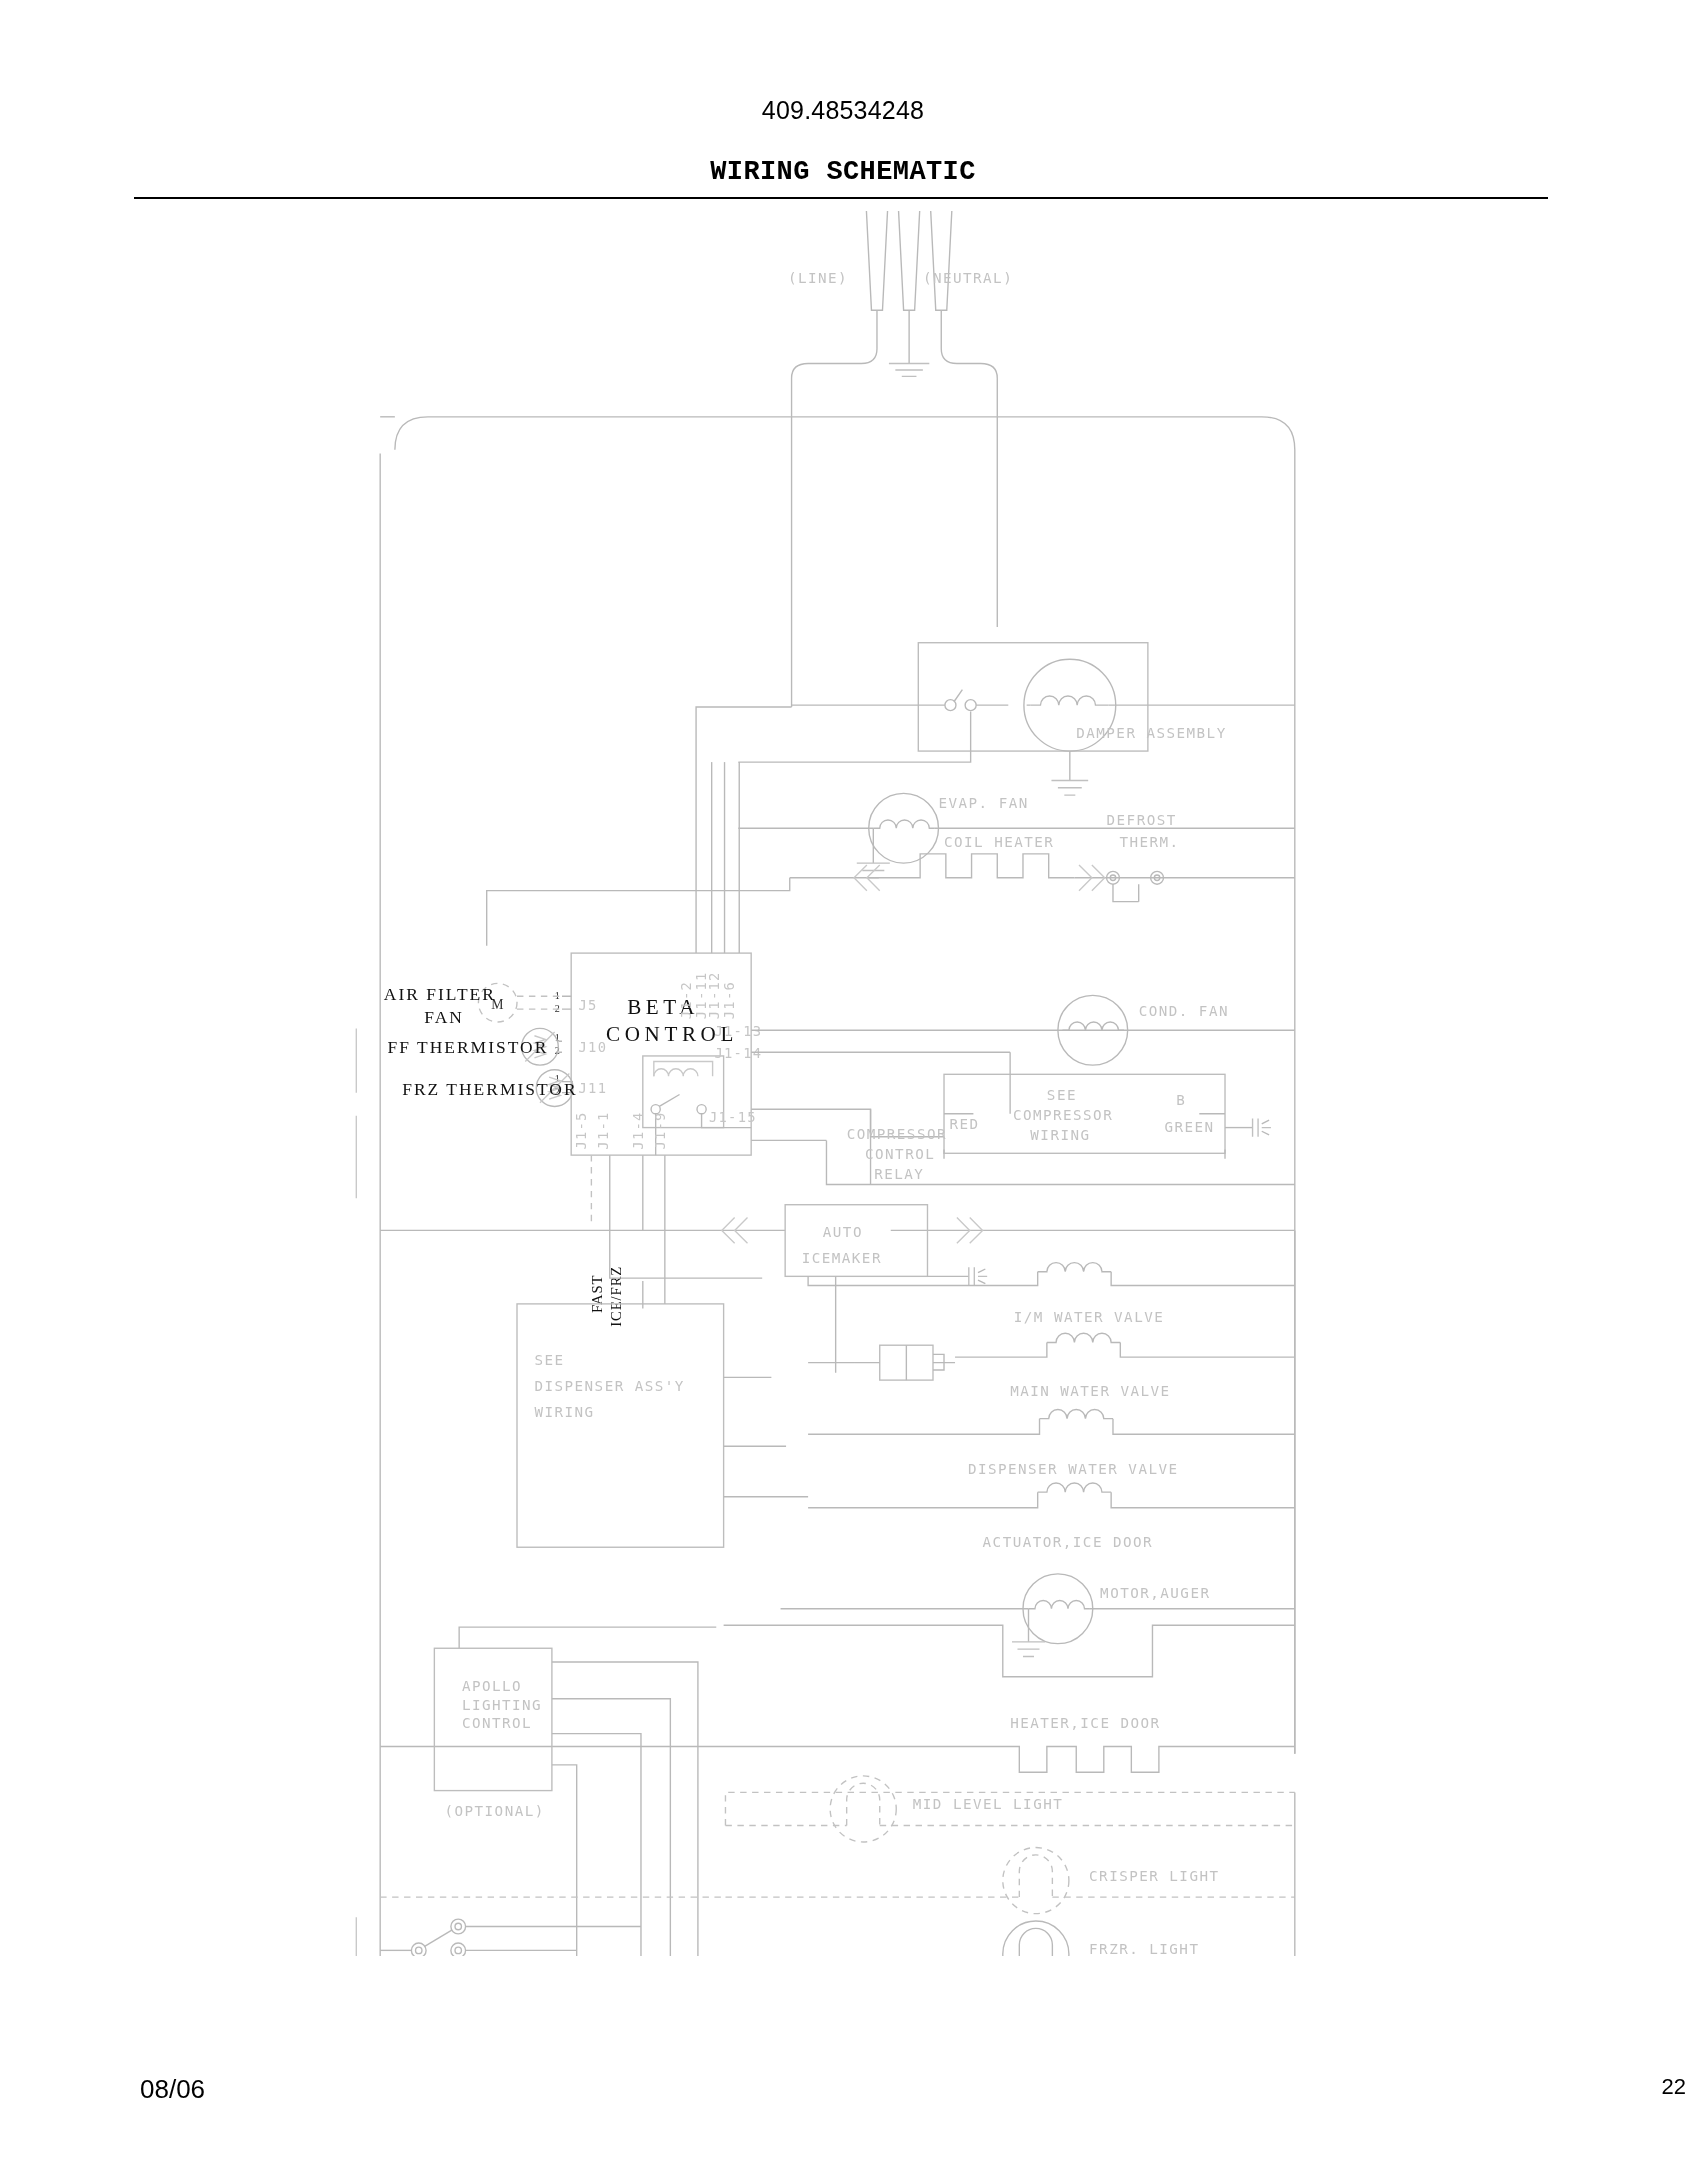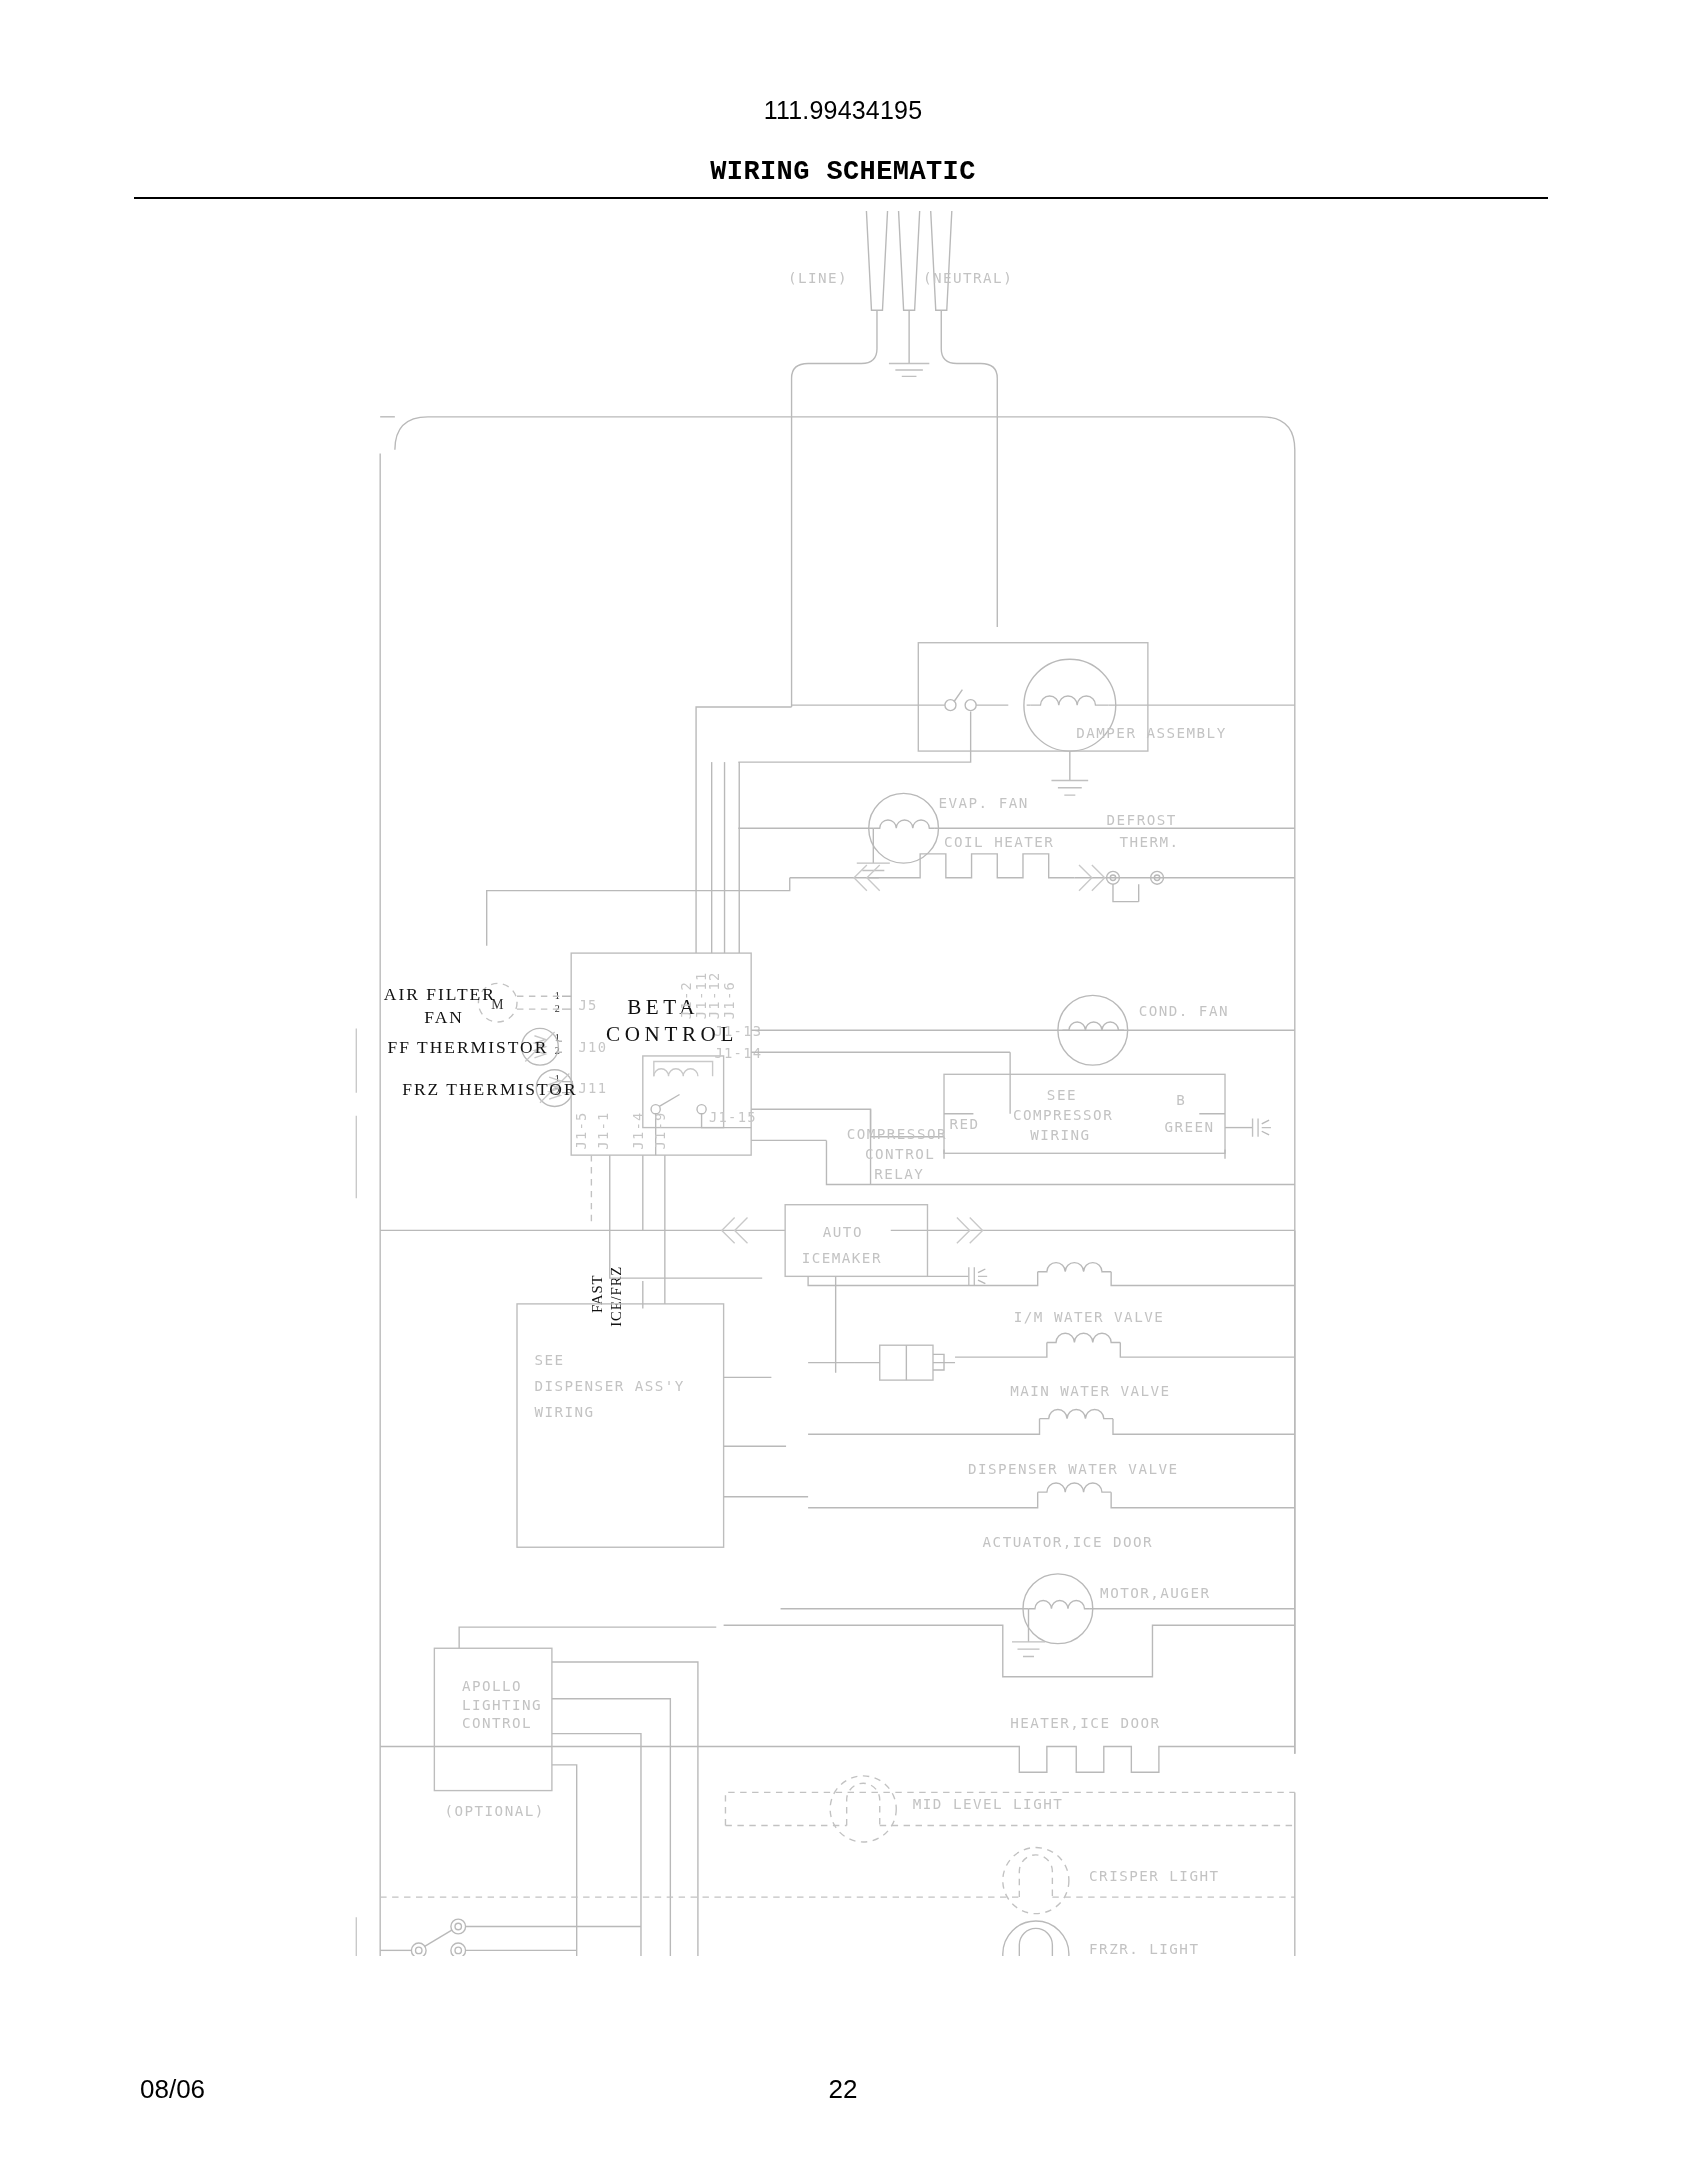--- a/index.html
+++ b/index.html
@@ -7,21 +7,21 @@
   .page{position:relative;width:1686px;height:2182px;}
 
   .model-no{position:absolute;top:96px;left:0;width:1686px;text-align:center;
     font-family:"Liberation Sans",sans-serif;font-size:25px;color:#000;letter-spacing:0.2px;}
   .doc-title{position:absolute;top:157px;left:0;width:1686px;text-align:center;
     font-family:Liberation Mono, monospace;font-size:27px;font-weight:bold;color:#000;letter-spacing:0.4px;}
   .title-rule{position:absolute;top:197px;left:134px;width:1414px;height:1.8px;background:#000;}
 
   .footer-date{position:absolute;left:140px;top:2074px;font-size:26px;color:#000;
     font-family:Liberation Sans, sans-serif;}
-  .footer-page{position:absolute;left:0;top:2074px;width:1686px;text-align:center;font-size:26px;color:#000;
+  .footer-page{position:absolute;left:0;top:2074px;width:1686px;text-align:right;font-size:22px;color:#000;
     font-family:"Liberation Sans",sans-serif;}
 
   .schem{position:absolute;left:0;top:211px;width:1626px;height:1745px;}
   svg{display:block;}
   .w{fill:none;stroke:#b9b9b9;stroke-width:1.5;}
   .w2{fill:none;stroke:#c9c9c9;stroke-width:1.5;}
   .wd{fill:none;stroke:#c2c2c2;stroke-width:1.5;stroke-dasharray:7 6;}
   .bx{fill:none;stroke:#bdbdbd;stroke-width:1.5;}
   .gnd{fill:none;stroke:#c0c0c0;stroke-width:1.5;}
   .lbl{fill:#c3c3c3;font-family:"DejaVu Sans Mono",monospace;font-size:15.5px;letter-spacing:1.6px;}
@@ -29,21 +29,21 @@
   .lbl-j{fill:#c6c6c6;font-family:"DejaVu Sans Mono",monospace;font-size:15px;letter-spacing:1.4px;}
   .lbl-pin{fill:#2a2a2a;font-family:"Liberation Serif",serif;font-size:11px;}
   .beta{fill:#111;font-family:"Liberation Serif",serif;font-size:23px;letter-spacing:5px;}
   .mlab{fill:#333;font-family:"Liberation Serif",serif;font-size:15px;}
 </style>
 </head>
 <body>
 
 <div class="page">
 
-  <div class="model-no">111.99434195</div>
+  <div class="model-no">409.48534248</div>
   <div class="doc-title">WIRING SCHEMATIC</div>
   <div class="title-rule"></div>
 
   <div class="schem">
   <svg width="1686" height="1745" viewBox="0 0 1836 1900" xmlns="http://www.w3.org/2000/svg">
 
     <defs>
       <g id="coil3">
         <path class="w" d="M0,0 a9,9 0 0 1 18,0 a9,9 0 0 1 18,0 a9,9 0 0 1 18,0"></path>
       </g>

